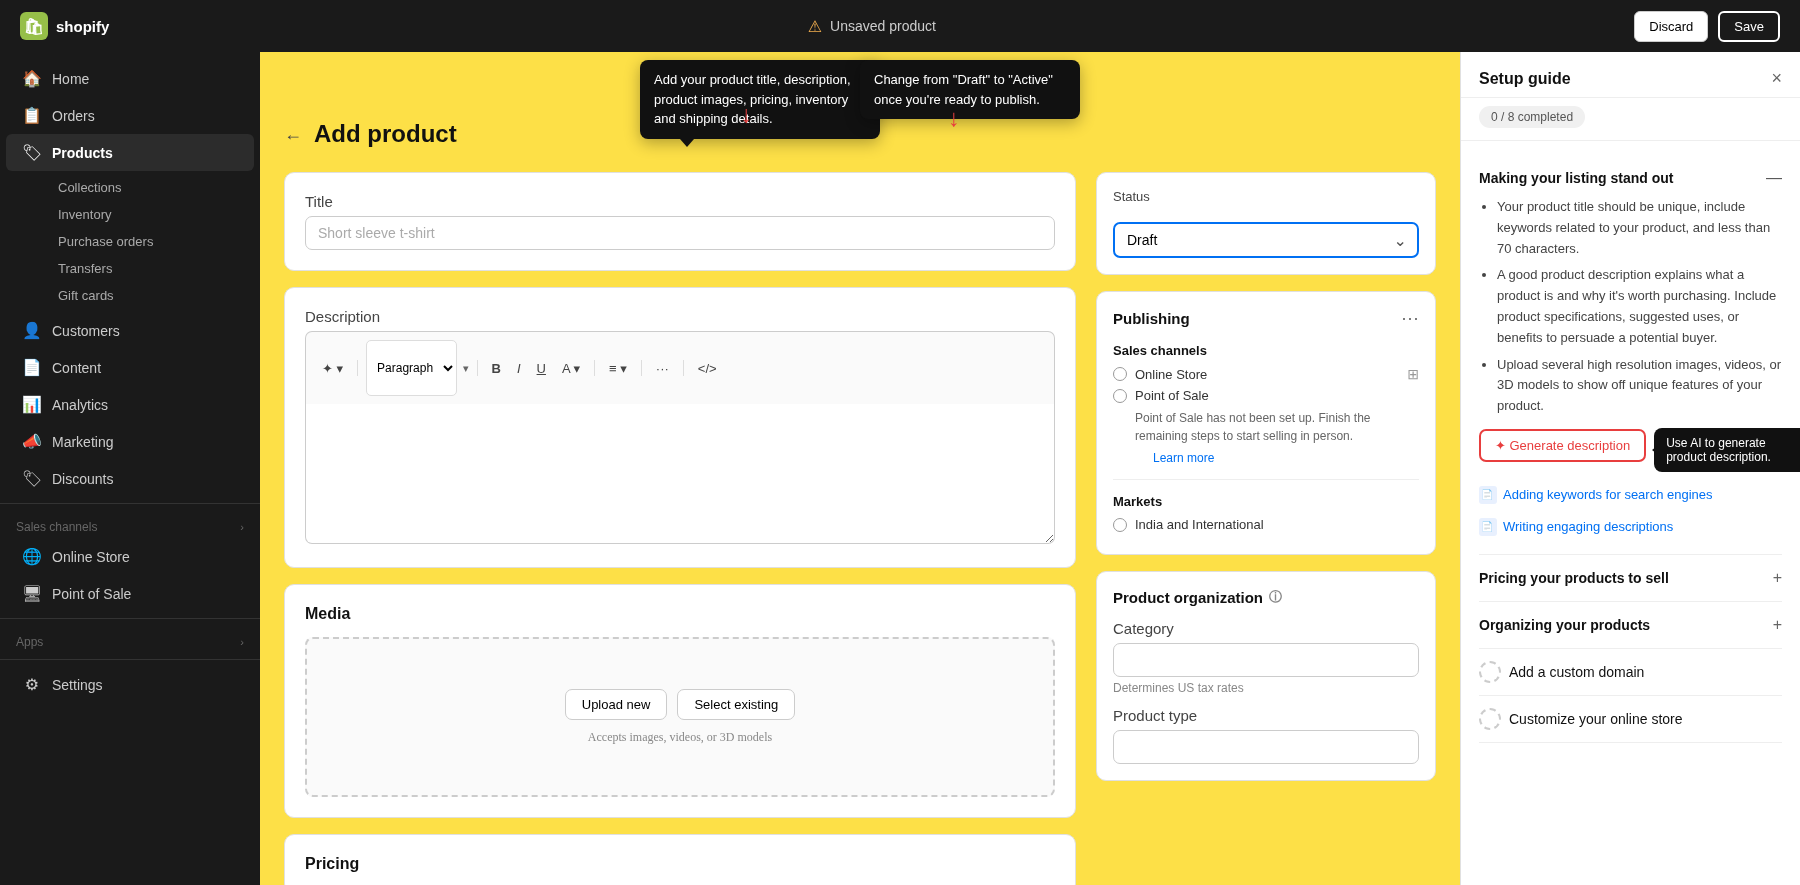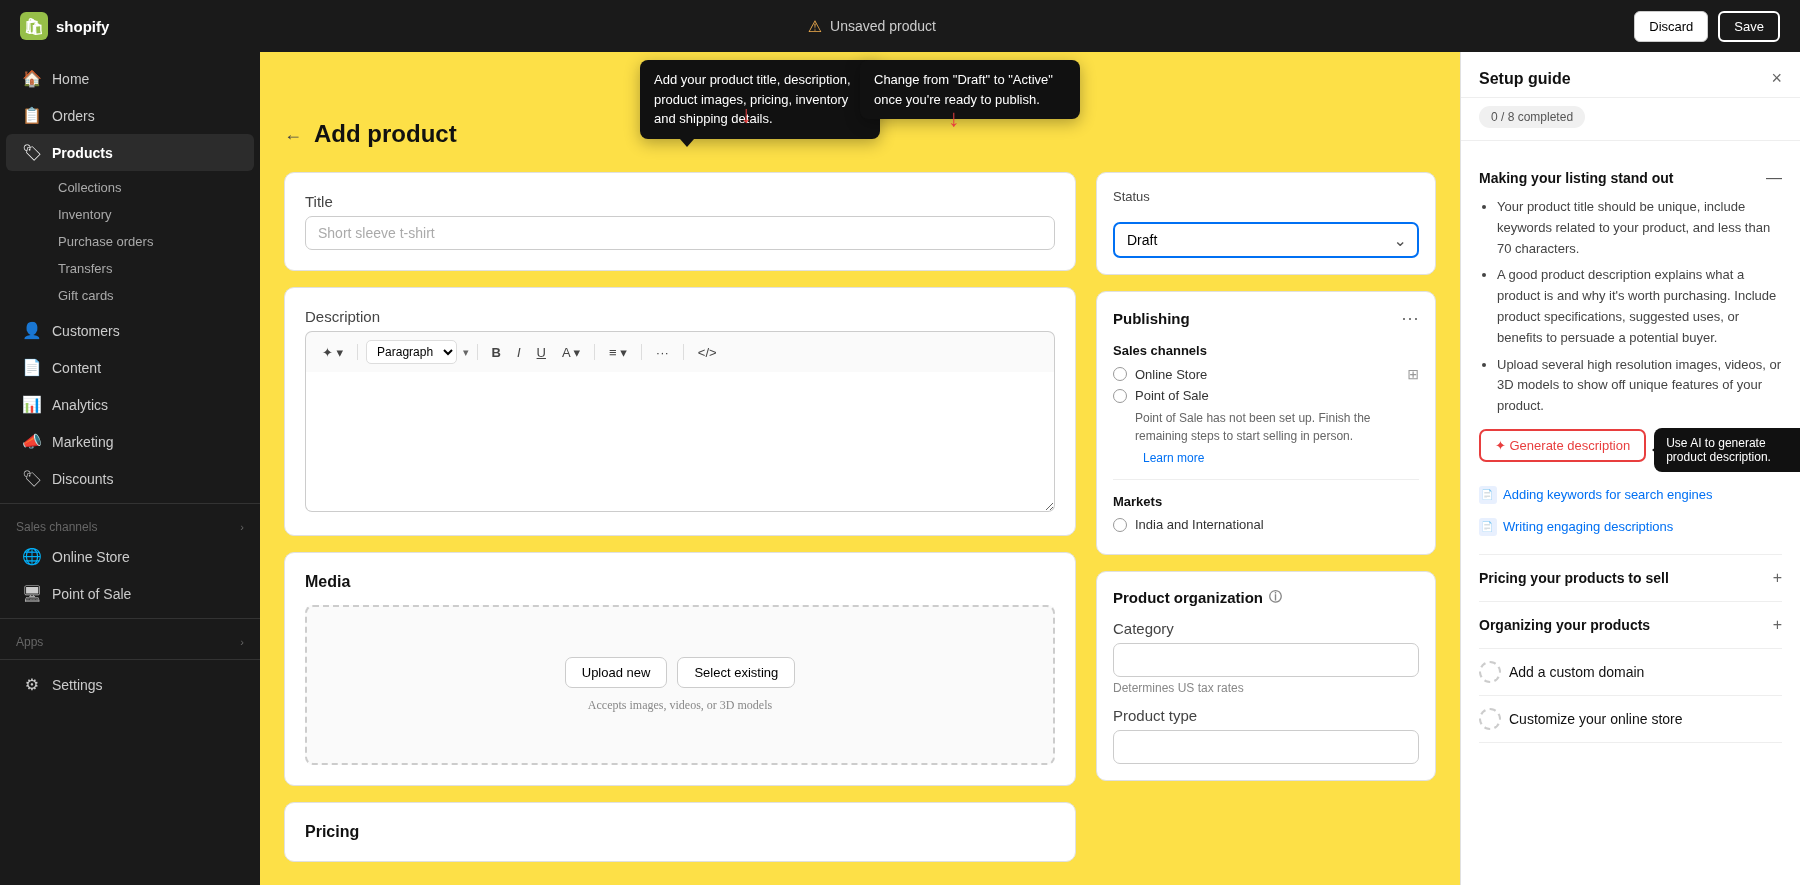--- a/index.html
+++ b/index.html
@@ -43,21 +43,21 @@
     .card { background: #fff; border-radius: 10px; border: 1px solid #e0e0e0; padding: 20px; }
     .card-title { font-size: 16px; font-weight: 600; margin-bottom: 14px; color: #111; }
     .form-label { font-size: 15px; color: #444; margin-bottom: 6px; display: block; }
     .form-input { width: 100%; border: 1px solid #ccc; border-radius: 7px; padding: 8px 12px; font-size: 14px; color: #333; outline: none; }
     .form-input::placeholder { color: #aaa; }
 
     
     .desc-toolbar { display: flex; align-items: center; gap: 4px; padding: 8px 10px; border: 1px solid #ccc; border-bottom: none; border-radius: 7px 7px 0 0; background: #fafafa; flex-wrap: wrap; }
     .desc-toolbar-btn { background: none; border: none; cursor: pointer; padding: 4px 6px; border-radius: 4px; font-size: 13px; color: #444; }
     .desc-toolbar-sep { width: 1px; height: 16px; background: #ddd; margin: 0 4px; }
-    .desc-select { border: 1px solid #ddd; border-radius: 5px; padding: 3px 6px; font-size: 12px; background: #fff; cursor: pointer; }
+    .desc-select { border: 1px solid #ddd; border-radius: 5px; padding: 19px 6px; font-size: 12px; background: #fff; cursor: pointer; }
     .desc-area { width: 100%; min-height: 140px; border: 1px solid #ccc; border-top: none; border-radius: 0 0 7px 7px; padding: 10px 12px; font-size: 14px; resize: vertical; outline: none; font-family: inherit; }
 
     
     .media-dropzone { border: 2px dashed #ccc; border-radius: 8px; padding: 50px 20px; text-align: center; background: #fafafa; }
     .media-btns { display: flex; gap: 10px; justify-content: center; margin-bottom: 10px; }
     .media-btn { border: 1px solid #ccc; background: #fff; border-radius: 7px; padding: 7px 16px; cursor: pointer; font-size: 13px; }
     .media-hint { font-size: 12px; color: #888; font-family: Liberation Serif, serif; }
 
     .pricing-title { font-size: 16px; font-weight: 600; color: #111; }
 
@@ -70,21 +70,21 @@
 
     
     .pub-card { background: #fff; border-radius: 10px; border: 1px solid #e0e0e0; padding: 16px; }
     .pub-header { display: flex; align-items: center; justify-content: space-between; margin-bottom: 14px; }
     .pub-title { font-size: 15px; font-weight: 600; color: #111; }
     .pub-more { background: none; border: none; cursor: pointer; color: #666; font-size: 18px; }
     .pub-section-title { font-size: 13px; font-weight: 600; color: #111; margin-bottom: 8px; }
     .pub-channel { display: flex; align-items: center; gap: 8px; margin-bottom: 6px; font-size: 13px; color: #333; }
     .pub-radio { width: 14px; height: 14px; border-radius: 50%; border: 1.5px solid #999; display: inline-block; flex-shrink: 0; }
     .pub-note { font-size: 12px; color: #666; margin: 6px 0 4px 22px; line-height: 1.5; }
-    .pub-link { color: #0070f3; text-decoration: none; font-size: 12px; margin-left: 30px; }
+    .pub-link { color: #0070f3; text-decoration: none; font-size: 12px; margin-left: 40px; }
     .pub-markets { margin-top: 14px; padding-top: 14px; border-top: 1px solid #eee; }
 
     
     .org-card { background: #fff; border-radius: 10px; border: 1px solid #e0e0e0; padding: 16px; }
     .org-title { display: flex; align-items: center; gap: 6px; font-size: 15px; font-weight: 600; color: #111; margin-bottom: 14px; }
     .org-info { color: #888; font-size: 13px; cursor: help; }
 
     
     .setup-panel { width: 340px; background: #fff; border-left: 1px solid #e0e0e0; display: flex; flex-direction: column; flex-shrink: 0; overflow-y: auto; }
     .setup-header { display: flex; align-items: center; justify-content: space-between; padding: 16px 18px 8px; border-bottom: 1px solid #eee; }

